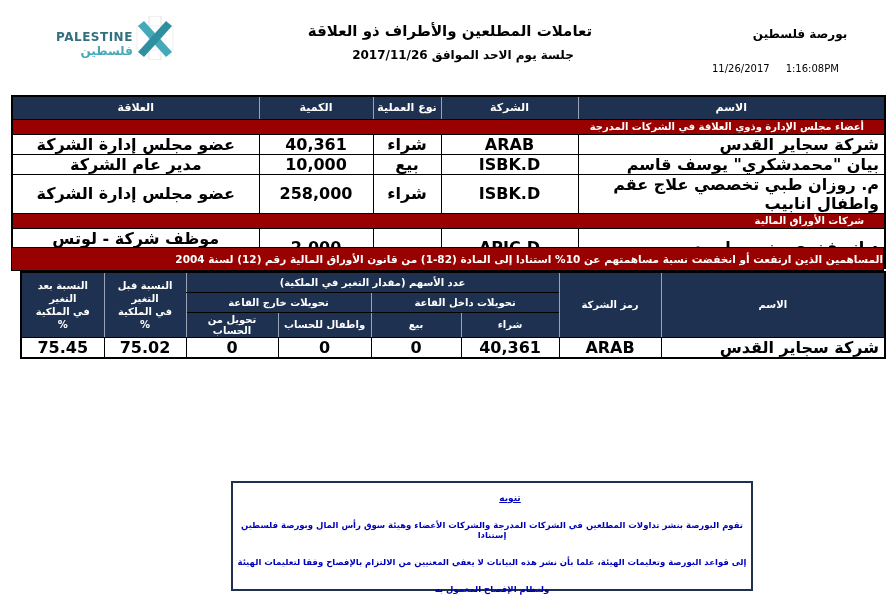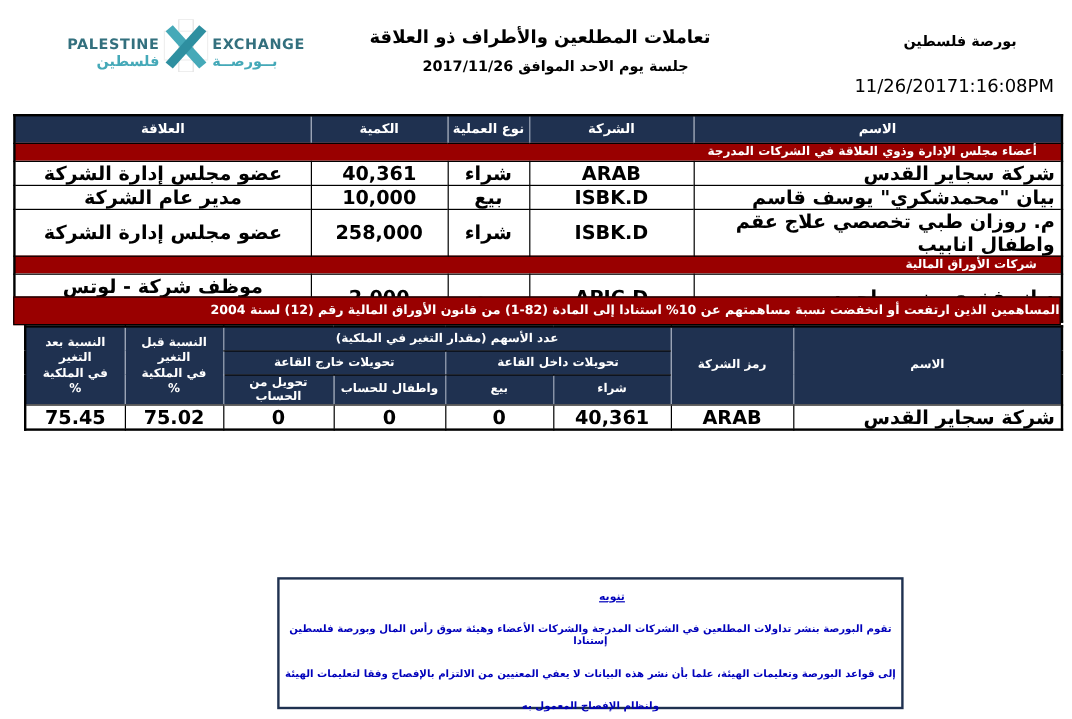--- a/index.html
+++ b/index.html
@@ -15,22 +15,22 @@
   .logo-col.left  { align-items:flex-end;  text-align:right; margin-top:14px; }
   .logo-col.right { align-items:flex-start; text-align:left; margin-top:14px; }
   .logo-mark { width:40px; height:44px; margin:0 2px; }
 
   .doc-title   { position:absolute; left:250px; top:22px; width:400px; text-align:center;
                  font-size:15px; font-weight:bold; color:#000; direction:rtl; }
   .doc-session { position:absolute; left:263px; top:48px; width:400px; text-align:center;
                  font-size:12px; font-weight:bold; color:#000; direction:rtl; }
   .corner-name { position:absolute; left:745px; top:27px; width:110px; text-align:center;
                  font-size:12px; font-weight:bold; direction:rtl; }
-  .datetime { position:absolute; left:712px; top:63px; display:flex; 
-              font-size:15px; color:#000; direction:ltr; }
+  .datetime { position:absolute; left:712px; top:63px; display:flex; gap:16px;
+              font-size:10px; color:#000; direction:ltr; }
 
   
   table { border-collapse:collapse; table-layout:fixed; }
   .t1 { position:absolute; left:11px; top:95px; width:873px; border:2px solid #000; direction:rtl; }
   .t2 { position:absolute; left:20px; top:271px; width:864px; border:2px solid #000; direction:rtl; }
 
   th { background:#1F3150; color:#fff; font-weight:bold; vertical-align:middle;
        border:1px solid #9AA3B5; border-top:1px solid #000; border-bottom:1px solid #000; }
   .t1 th { height:23px; font-size:11px; }
   .t2 th { font-size:10px; padding:1px 2px; }
@@ -68,24 +68,20 @@
     <div class="logo-col left">
       <span class="logo-en">PALESTINE</span>
       <span class="logo-ar" dir="rtl">فلسطين</span>
     </div>
     <svg class="logo-mark" viewBox="0 0 40 44">
       <rect x="14" y="0" width="12" height="44" fill="none" stroke="#e3e3e3" stroke-width="1"></rect>
       <rect x="2" y="10" width="36" height="24" fill="none" stroke="#efefef" stroke-width="1"></rect>
       <polygon points="3,10 9,5 37,36 31,41" fill="#45A9B8"></polygon>
       <polygon points="31,5 37,10 9,41 3,36" fill="#2E8FA0"></polygon>
     </svg>
-    <div class="logo-col right">
-      <span class="logo-en">EXCHANGE</span>
-      <span class="logo-ar" dir="rtl">بــورصــة</span>
-    </div>
   </div>
 
   <div class="doc-title">تعاملات المطلعين والأطراف ذو العلاقة</div>
   <div class="doc-session">جلسة يوم الاحد الموافق 2017/11/26</div>
   <div class="corner-name">بورصة فلسطين</div>
   <div class="datetime">
     <span>11/26/2017</span>
     <span>1:16:08PM</span>
   </div>
 

